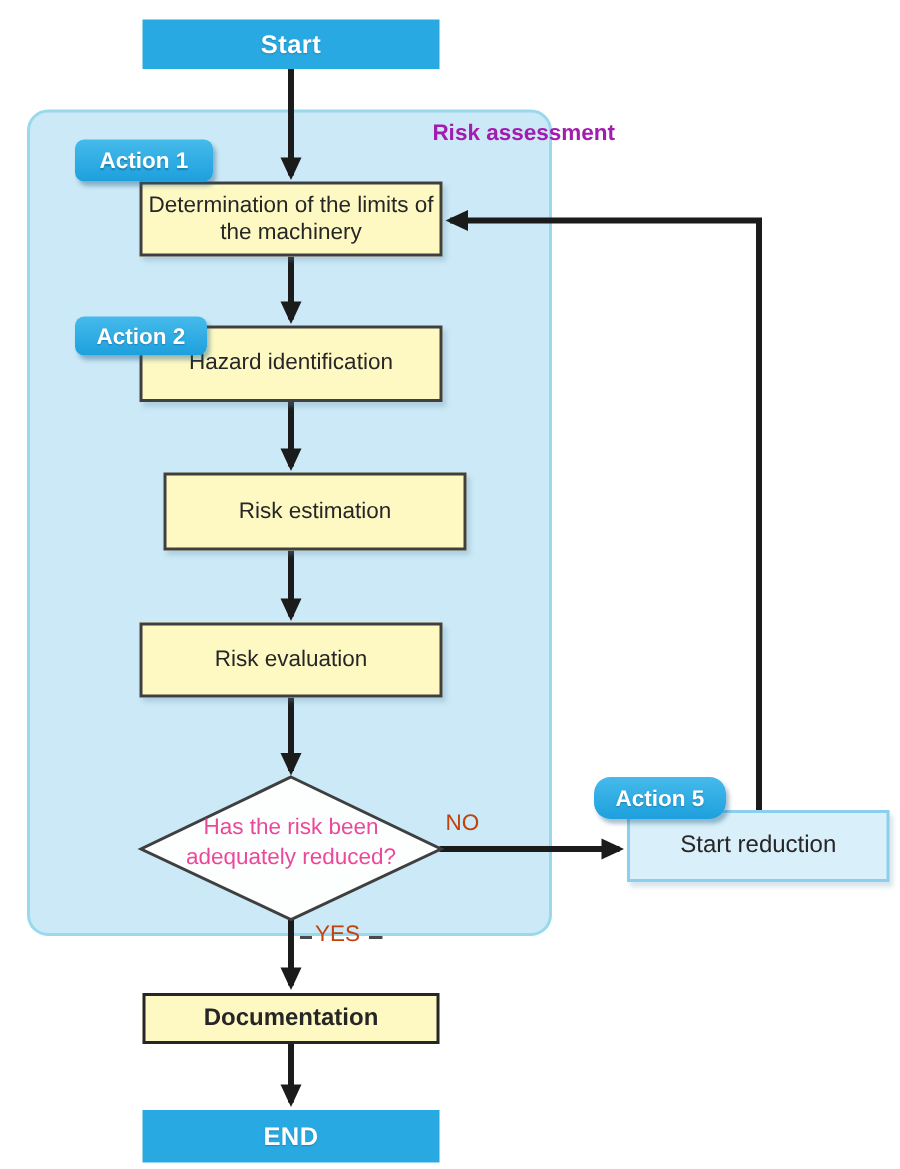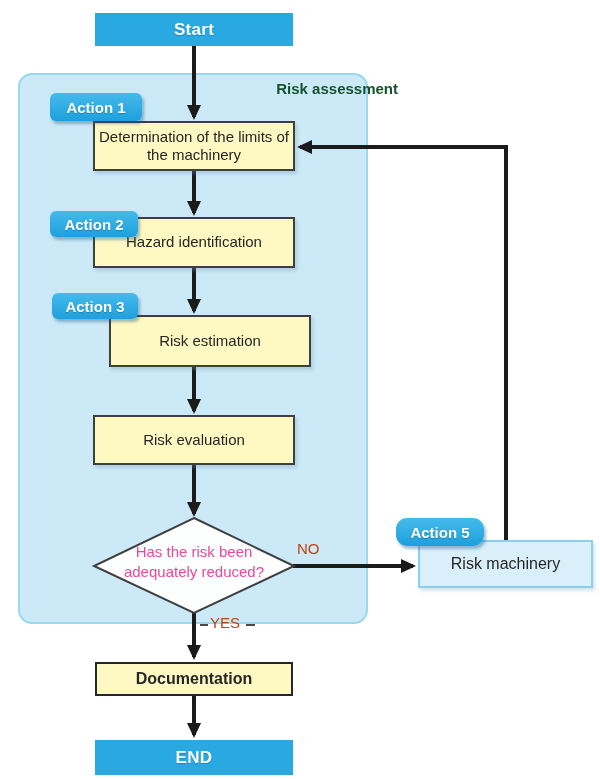--- a/index.html
+++ b/index.html
@@ -9,21 +9,21 @@
     padding-left:40px;
   }
   .abs{position:absolute;}
   
   .container-box{
     left:18px;top:73px;width:350px;height:551px;
     background:#cbe9f6;border:2px solid #9ad8ec;border-radius:14px;
     box-sizing:border-box;
   }
   .container-title{
-    top:80px;right:242px;font-size:15px;font-weight:bold;color:#14532d;
+    top:80px;right:230px;font-size:15px;font-weight:bold;color:#a21caf;
     white-space:nowrap;z-index:4;
   }
   
   .overlay{left:0;top:0;width:600px;height:779px;z-index:2;}
   
   .terminal{
     background:#29a9e1;color:#ffffff;font-weight:bold;font-size:17px;
     display:flex;align-items:center;justify-content:center;z-index:3;
     letter-spacing:.3px;text-shadow:0 1px 1px rgba(0,70,110,.35);
   }
@@ -103,27 +103,26 @@
     <polygon points="194,518 294,566 194,613 94,566" fill="#fdfefe" stroke="#3f3f3f" stroke-width="2"></polygon>
   </svg>
 
   <div class="abs terminal start-node">Start</div>
   <div class="abs terminal end-node">END</div>
 
   <div class="abs container-title">Risk assessment</div>
 
   <div class="abs tag tag1">Action 1</div>
   <div class="abs tag tag2">Action 2</div>
-  <div class="abs tag tag3">Action 3</div>
   <div class="abs tag tag5">Action 5</div>
 
   <div class="abs proc box1">Determination of the limits of the machinery</div>
   <div class="abs proc box2">Hazard identification</div>
   <div class="abs proc box3">Risk estimation</div>
   <div class="abs proc doc-node">Documentation</div>
   <div class="abs proc box4">Risk evaluation</div>
-  <div class="abs reduction-node">Risk machinery</div>
+  <div class="abs reduction-node">Start reduction</div>
 
   <div class="abs diamond-text">Has the risk been adequately reduced?</div>
   <div class="abs edge-label no-label">NO</div>
   <div class="abs edge-label yes-label">YES</div>
 
 </div>
 
 </body></html>

